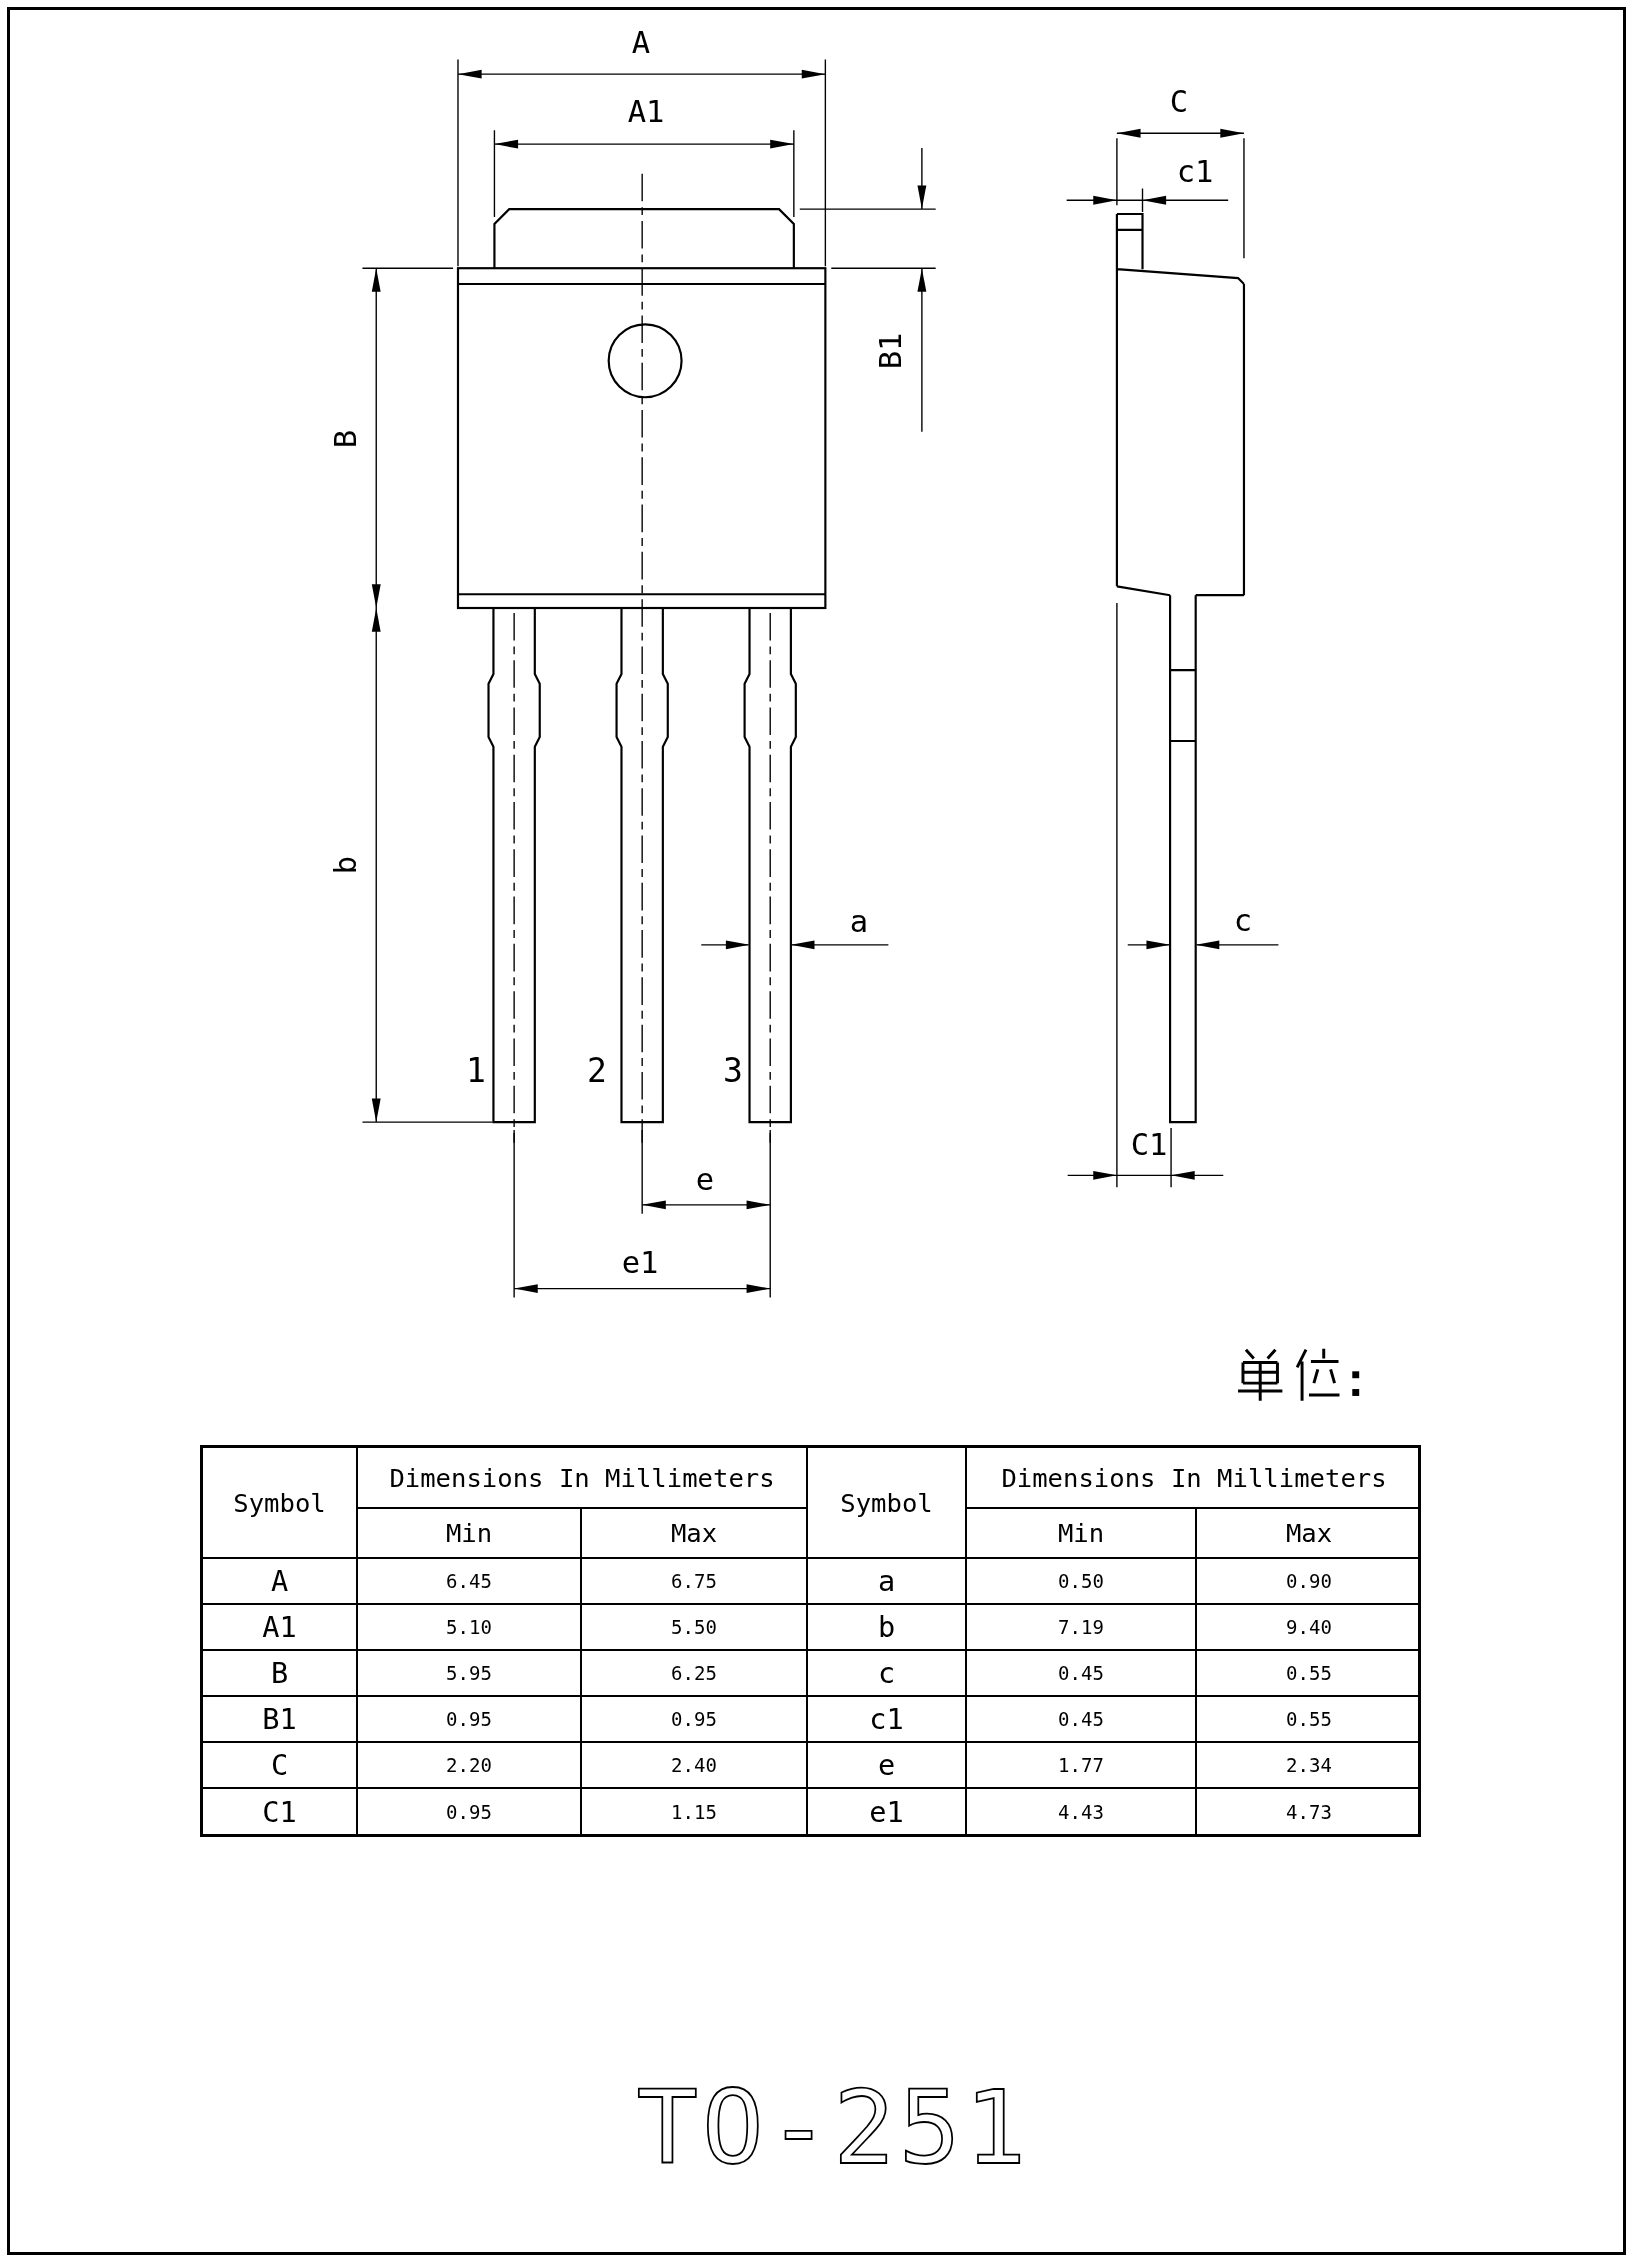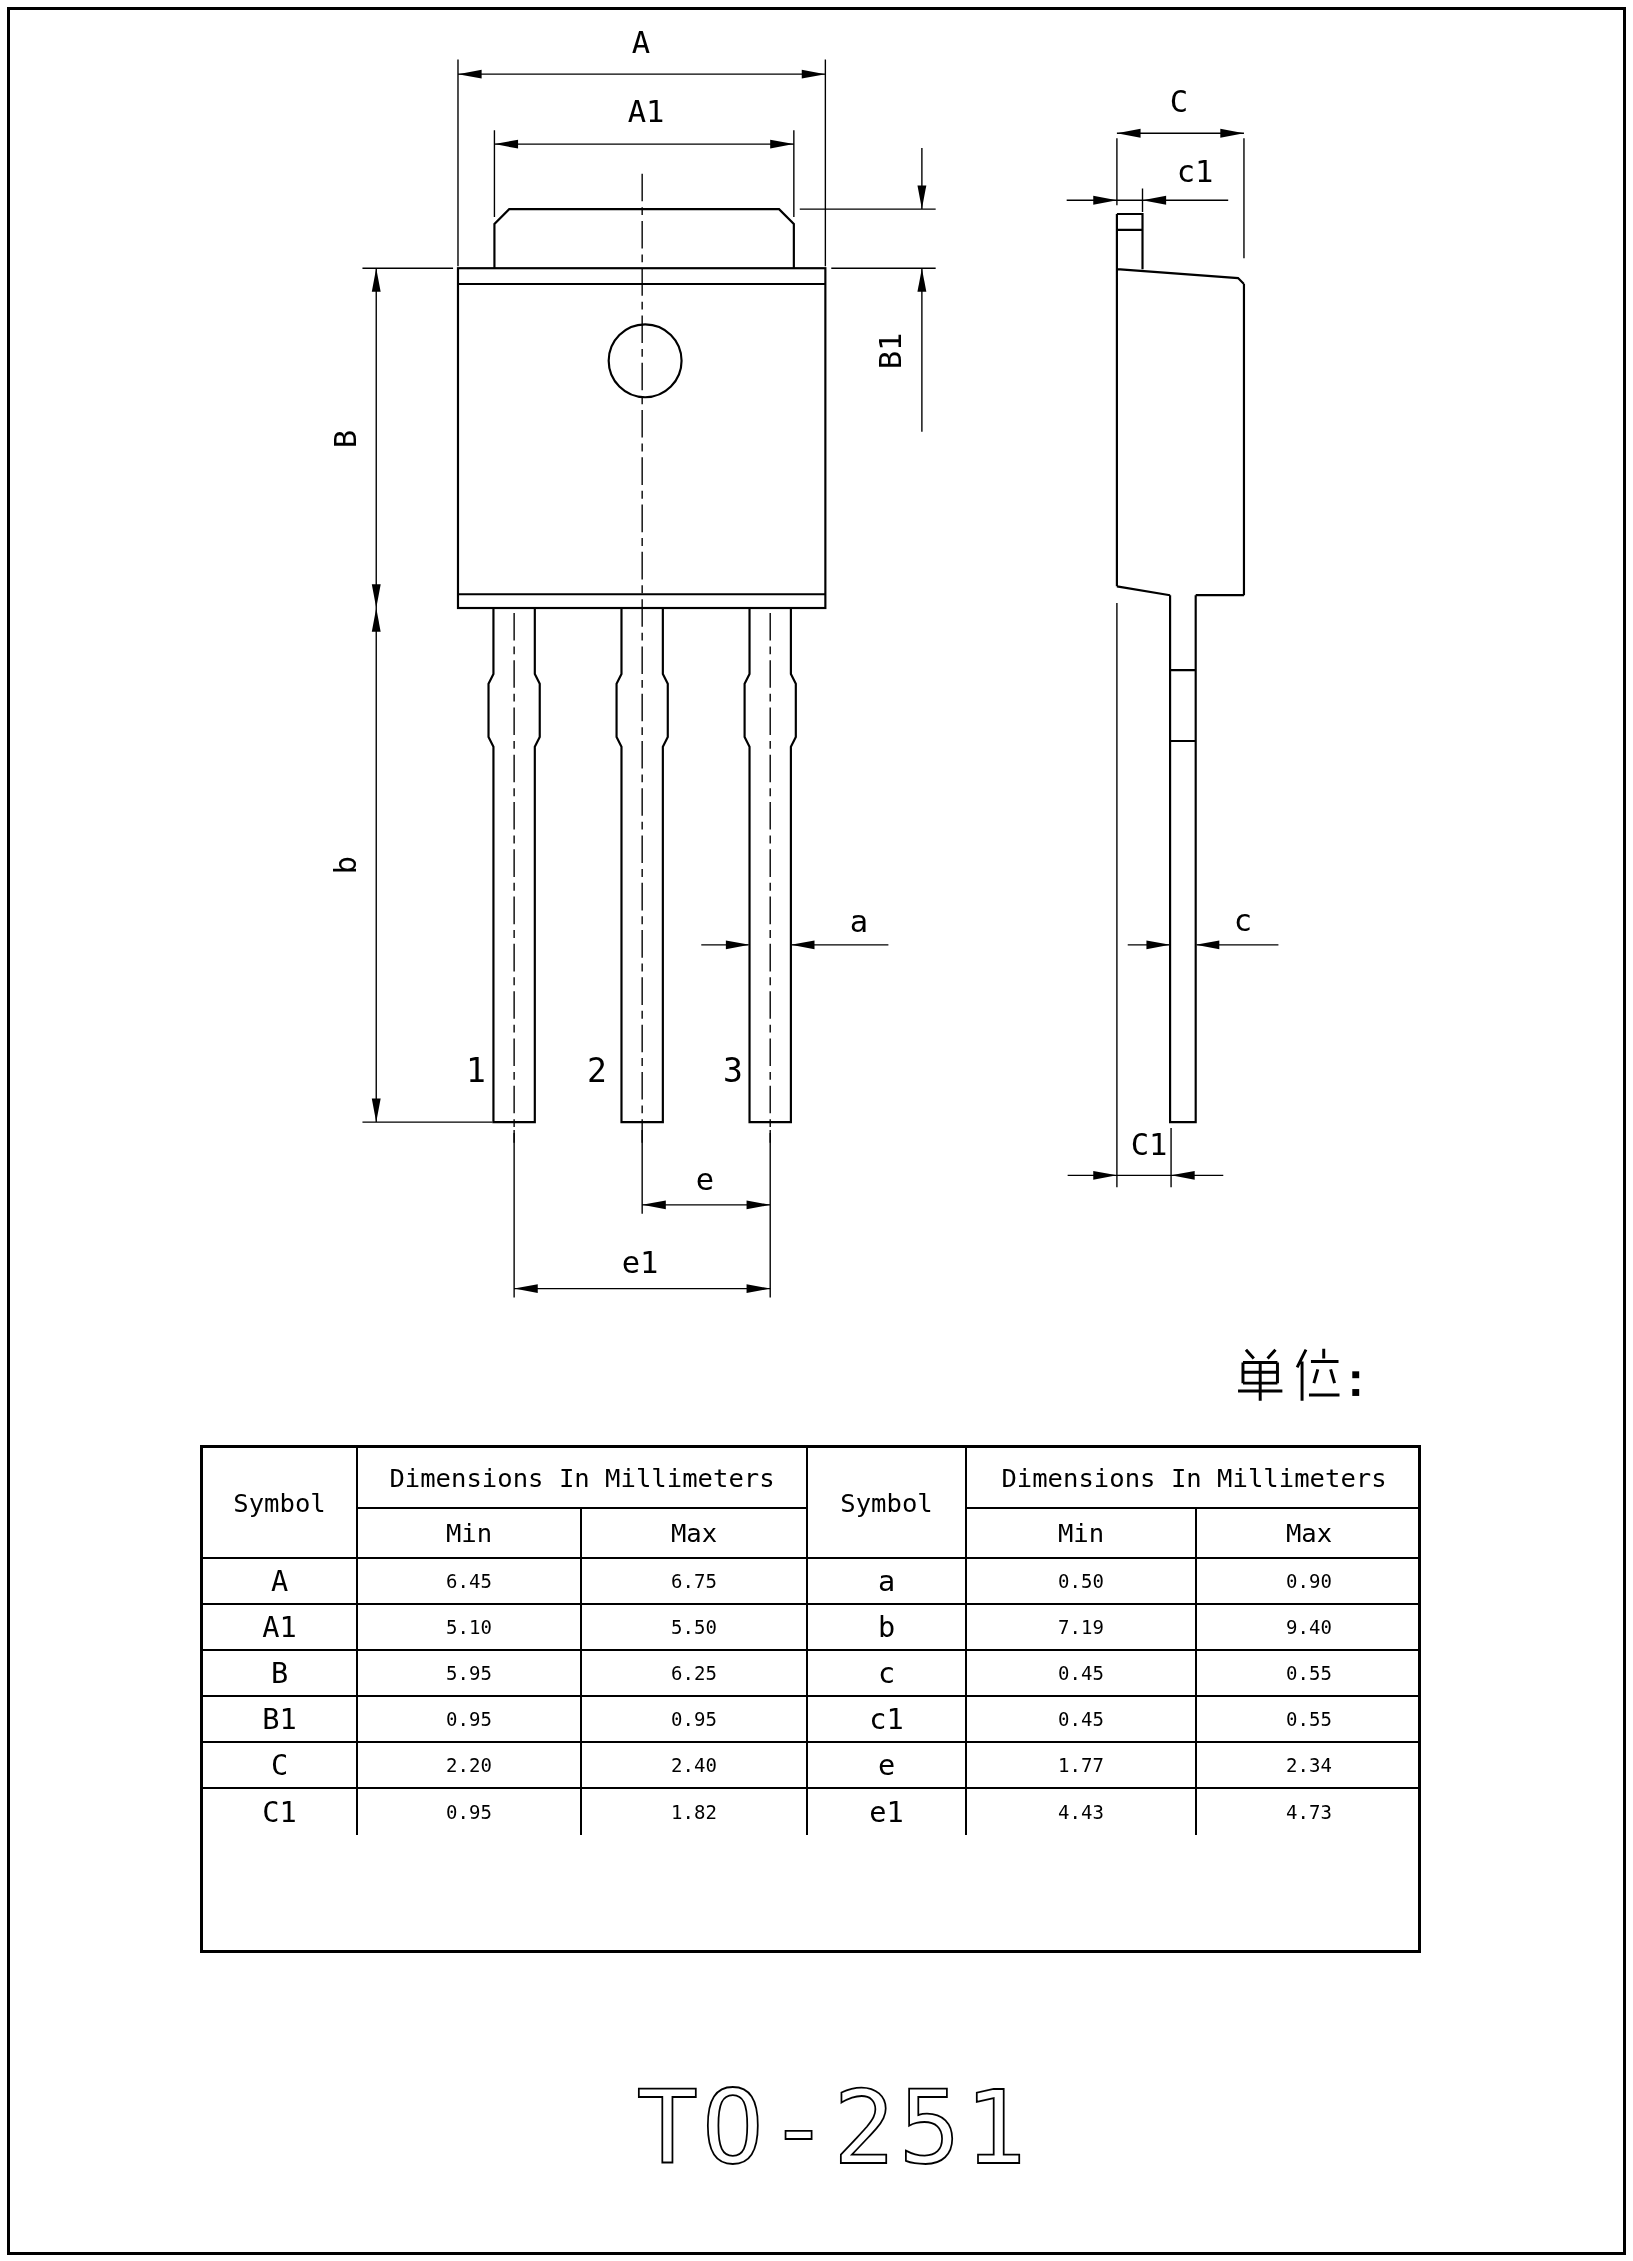--- a/index.html
+++ b/index.html
@@ -18,21 +18,21 @@
   }
   .rot{transform:translate(-50%,-50%) rotate(-90deg);}
   .pin-label{
     position:absolute;transform:translate(-50%,-50%);
     font-size:33px;line-height:1;
   }
   
   #unit-note{position:absolute;left:1231px;top:1343px;width:296px;height:59px;}
   
   #dim-table{
-    position:absolute;left:200px;top:1445px;width:1221px;height:508px;
+    position:absolute;left:200px;top:1445px;width:1221px;height:392px;
     border:3px solid #000;box-sizing:border-box;
     display:grid;
     grid-template-columns:155px 224px 226px 159px 230px 224px;
     grid-template-rows:61px 50px repeat(6,46px);
   }
   .cell{
     border-right:2px solid #000;border-bottom:2px solid #000;
     display:flex;align-items:center;justify-content:center;
     font-size:19px;white-space:nowrap;overflow:hidden;
   }
@@ -223,19 +223,19 @@
 
     <div class="cell sym">C</div>
     <div class="cell">2.20</div>
     <div class="cell">2.40</div>
     <div class="cell sym">e</div>
     <div class="cell">1.77</div>
     <div class="cell last-col">2.34</div>
 
     <div class="cell sym last-row">C1</div>
     <div class="cell last-row">0.95</div>
-    <div class="cell last-row">1.82</div>
+    <div class="cell last-row">1.15</div>
     <div class="cell sym last-row">e1</div>
     <div class="cell last-row">4.43</div>
     <div class="cell last-col last-row">4.73</div>
   </div>
 </div>
 
 
 </body></html>

